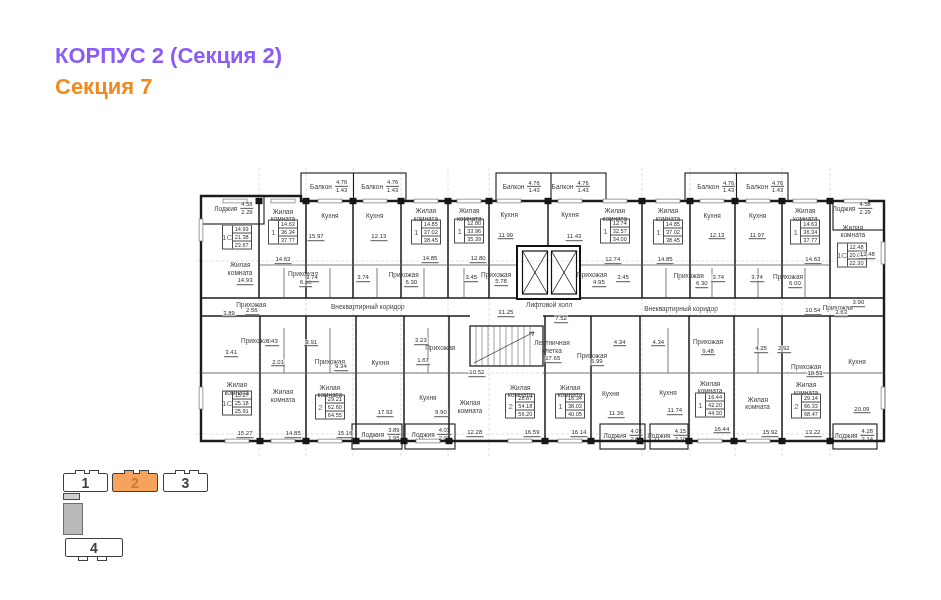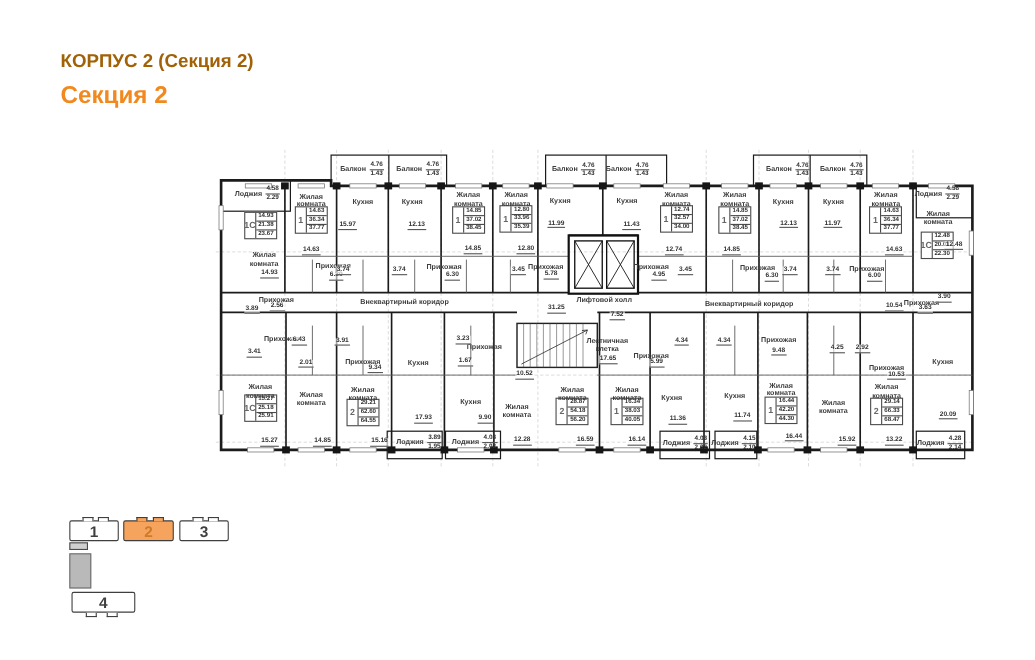--- a/index.html
+++ b/index.html
@@ -1,26 +1,26 @@
 <!DOCTYPE html>
 <html><head>
 <meta charset="utf-8">
 <style>
   * { margin:0; padding:0; box-sizing:border-box; }
   html,body { width:941px; height:600px; background:#ffffff; font-family:"Liberation Sans", sans-serif; overflow:hidden; }
   .page { position:relative; width:941px; height:600px; background:#fff; }
 
   
   .titles { position:absolute; left:55px; top:40px; }
-  .t1 { font-size:17px; font-weight:bold; color:#a16207; line-height:32px; }
+  .t1 { font-size:22px; font-weight:bold; color:#8b5cf6; line-height:32px; }
   .t2 { font-size:22px; font-weight:bold; color:#F1891E; line-height:30px; }
   .t3 { font-size:16px; font-weight:bold; color:#1c1c1c; line-height:24px; }
 
   
-  .plan { position:absolute; left:196px; top:136px; width:690px; height:290px;font-weight:bold; }
+  .plan { position:absolute; left:196px; top:168px; width:690px; height:290px; }
   .plan svg { position:absolute; left:0; top:0; }
   .labels { position:absolute; left:0; top:0; width:100%; height:100%; }
   .lb { position:absolute; transform:translate(-50%,-50%); white-space:pre; text-align:center; color:#3d3d3d; }
   .lb.room { font-size:6.5px; line-height:1.15; }
   .lb.dim  { font-size:6px; color:#333; border-bottom:1px solid #555; line-height:1.1; padding:0 1px; background:rgba(255,255,255,.6); }
   .lb.bal  { display:flex; gap:3px; align-items:center; }
   .lb.bal .w { font-size:6.5px; }
   .frac { display:flex; flex-direction:column; font-size:5.8px; line-height:1.15; text-align:center; color:#333; }
   .frac .a { border-bottom:1px solid #555; padding:0 1px; }
   .lb.card { display:flex; align-items:stretch; border:1px solid #4a4a4a; background:rgba(255,255,255,.92); transform:translate(-50%,-50%); }
@@ -47,21 +47,21 @@
   .mm-bar  { position:absolute; left:3px; top:23px; width:17px; height:7px;  background:#cfcfcf; border:1.2px solid #4a4a4a; }
   .mm-big  { position:absolute; left:3px; top:33px; width:20px; height:32px; background:#b9b9b9; border:1.2px solid #6e6e6e; }
 </style>
 </head>
 <body>
 
 <div class="page">
 
   <div class="titles">
     <div class="t1">КОРПУС 2 (Секция 2)</div>
-    <div class="t2">Секция 2</div>
+    <div class="t2">Секция 7</div>
   </div>
 
   <div class="plan">
     <svg width="690" height="290" viewBox="0 0 690 290">
 
       <g stroke="#d2d2d2" stroke-width="0.7" stroke-dasharray="3 2">
         <line x1="63" y1="0" x2="63" y2="290"></line>
           <line x1="110" y1="0" x2="110" y2="290"></line>
         <line x1="157" y1="0" x2="157" y2="290"></line>
           <line x1="205" y1="0" x2="205" y2="290"></line>

